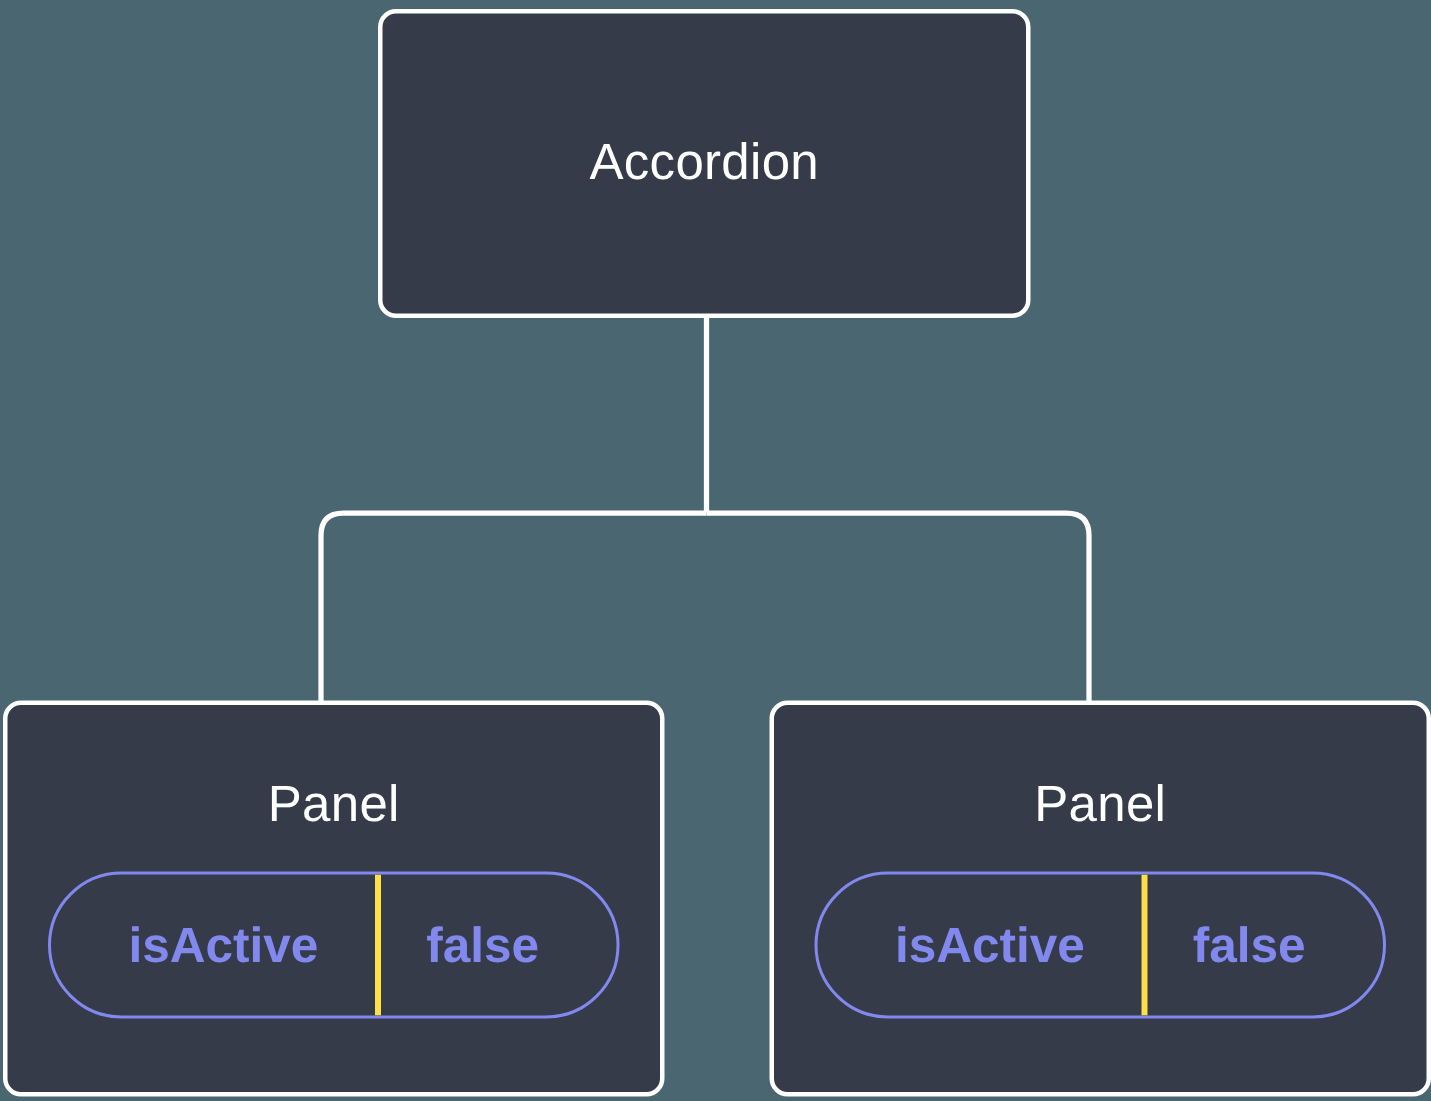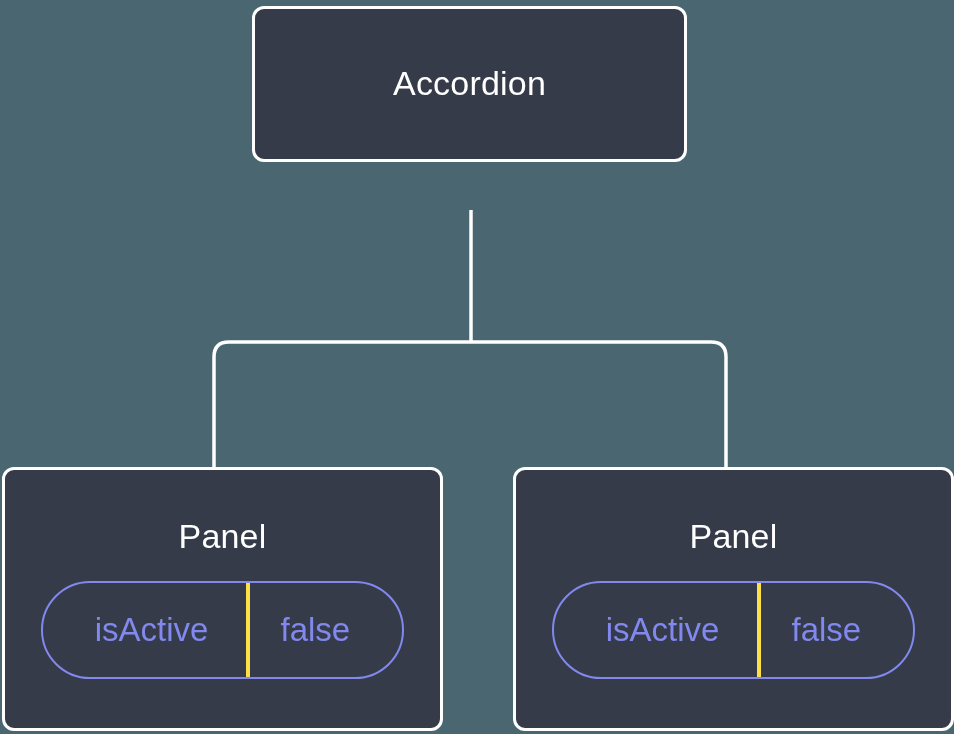--- a/index.html
+++ b/index.html
@@ -41,21 +41,21 @@
     border-radius: 12px;
     display: flex;
     flex-direction: column;
     align-items: center;
   }
 
   .node-root {
     left: 252px;
     top: 6px;
     width: 435px;
-    height: 156px;
+    height: 206px;
     justify-content: center;
   }
 
   .node-leaf-left {
     left: 2px;
     top: 467px;
     width: 441px;
     height: 264px;
     justify-content: flex-start;
     padding-top: 48px;
@@ -92,21 +92,21 @@
     overflow: hidden;
     background: transparent;
   }
   .prop-key,
   .prop-val {
     display: flex;
     align-items: center;
     justify-content: center;
     color: #8289ee;
     font-size: 33px;
-    font-weight: 400;
+    font-weight: 700;
     white-space: nowrap;
     box-sizing: border-box;
   }
   .prop-key {
     padding: 0 38px 0 52px;
   }
   .prop-val {
     padding: 0 52px 0 30px;
     border-left: 4px solid #fde047;
   }

